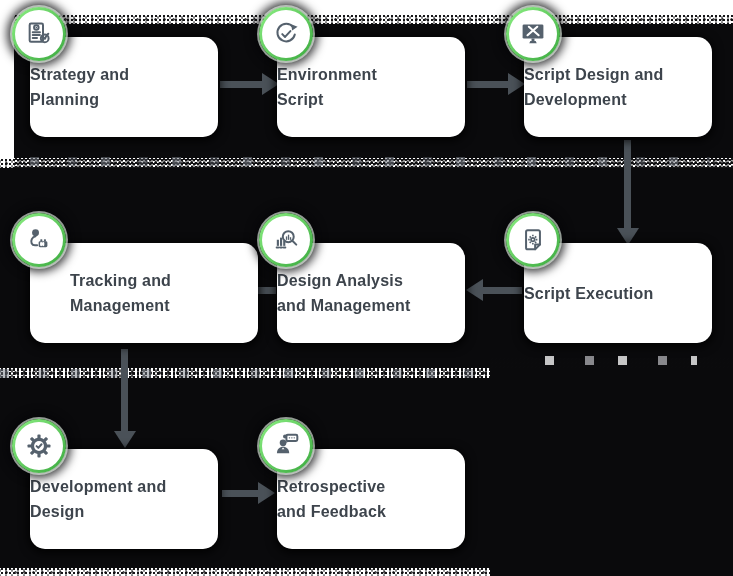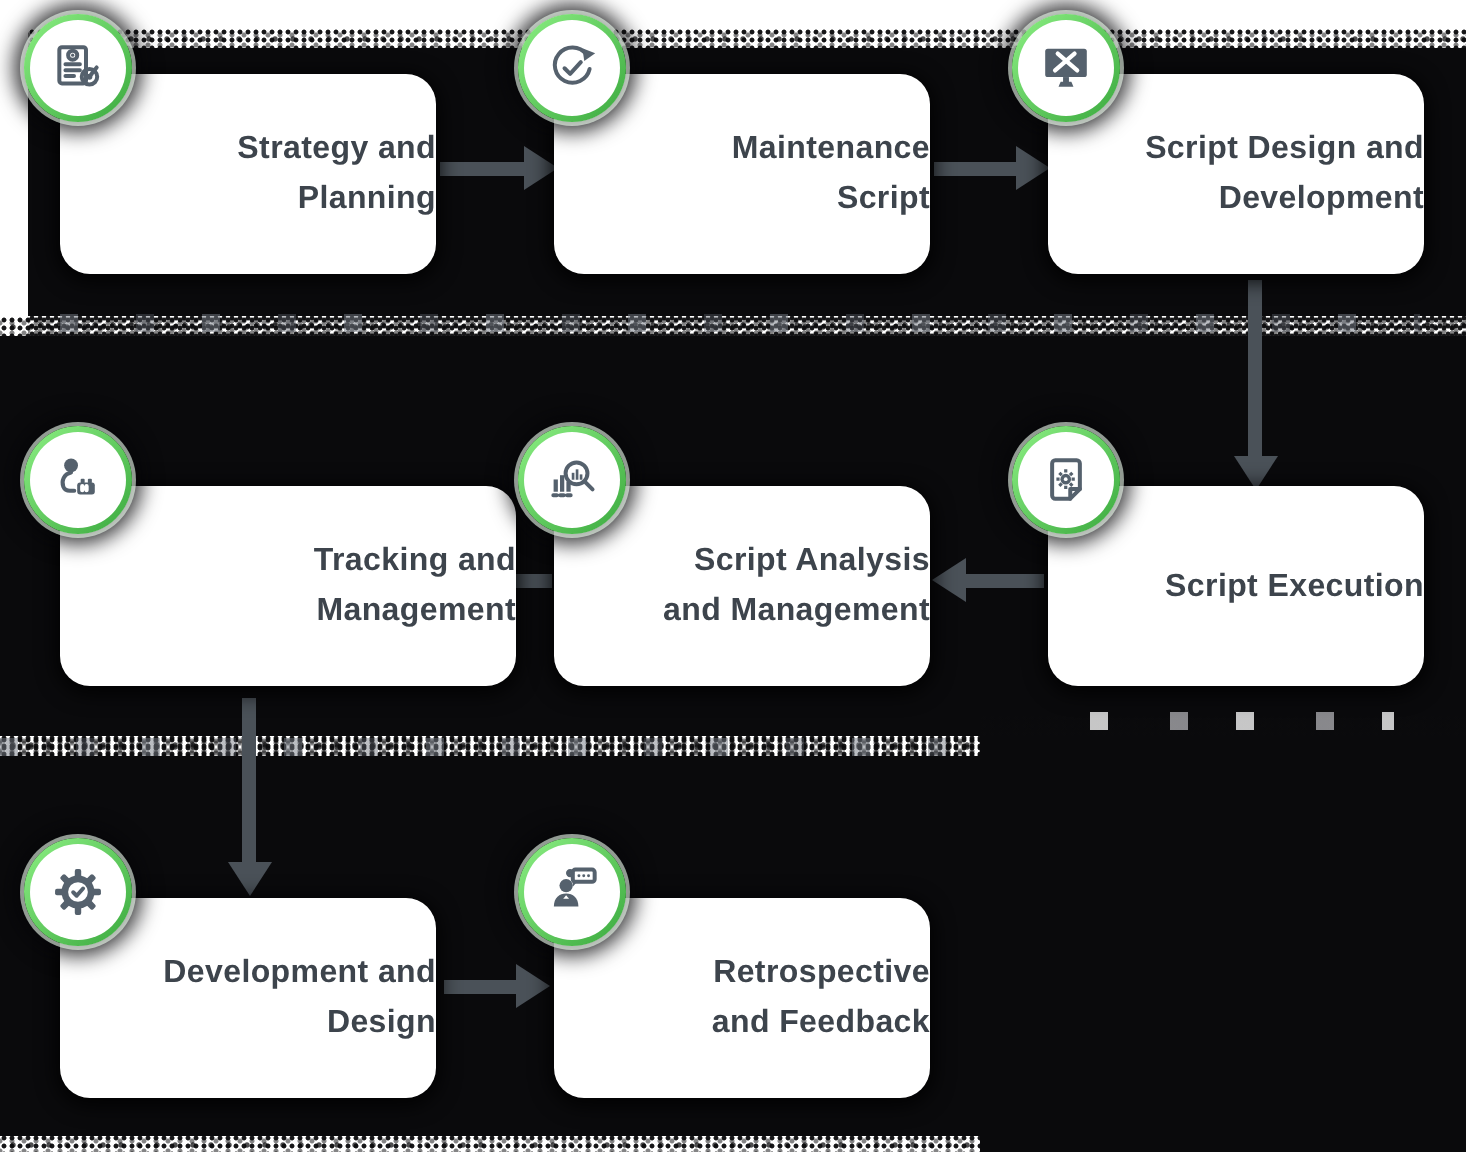--- a/index.html
+++ b/index.html
@@ -53,21 +53,21 @@
   .shaft-h{position:absolute;height:7px;background:var(--arrow);z-index:3;}
   .shaft-v{position:absolute;width:7px;background:var(--arrow);z-index:3;}
   .head{position:absolute;width:0;height:0;z-index:3;}
   .head-r{border-top:11px solid transparent;border-bottom:11px solid transparent;border-left:17px solid var(--arrow);}
   .head-l{border-top:11px solid transparent;border-bottom:11px solid transparent;border-right:17px solid var(--arrow);}
   .head-d{border-left:11px solid transparent;border-right:11px solid transparent;border-top:17px solid var(--arrow);}
   
   .card{
     position:absolute;width:188px;height:100px;background:var(--card);
     border-radius:15px;z-index:4;display:flex;flex-direction:column;
-    align-items:flex-end;justify-content:center;text-align:center;
+    align-items:flex-start;justify-content:center;text-align:center;
     color:var(--text);font-weight:700;font-size:16px;line-height:25px;
     letter-spacing:.2px;
     box-shadow:0 2px 10px 2px rgba(0,0,0,.85);
   }
   .card span{white-space:nowrap;}
   #n1{left:30px;top:37px;}  #n2{left:277px;top:37px;}  #n3{left:524px;top:37px;}
   #n4{left:30px;top:243px;padding-left:40px;} #n5{left:277px;top:243px;} #n6{left:524px;top:243px;}
   #n7{left:30px;top:449px;} #n8{left:277px;top:449px;}
   
   .badge{
@@ -129,33 +129,33 @@
   <div>
     <div class="shaft-h" style="left:222px;top:490px;width:37px;"></div>
     <div class="head head-r" style="left:258px;top:482px;"></div>
   </div>
 
   <div class="card" id="n1">
     <span>Strategy and</span>
     <span>Planning</span>
   </div>
   <div class="card" id="n2">
-    <span>Maintenance</span>
+    <span>Environment</span>
     <span>Script</span>
   </div>
   <div class="card" id="n3">
     <span>Script Design and</span>
     <span>Development</span>
   </div>
   <div class="card" id="n4">
     <span>Tracking and</span>
     <span>Management</span>
   </div>
   <div class="card" id="n5">
-    <span>Script Analysis</span>
+    <span>Design Analysis</span>
     <span>and Management</span>
   </div>
   <div class="card" id="n6">
     <span>Script Execution</span>
   </div>
   <div class="card" id="n7">
     <span>Development and</span>
     <span>Design</span>
   </div>
   <div class="card" id="n8">

